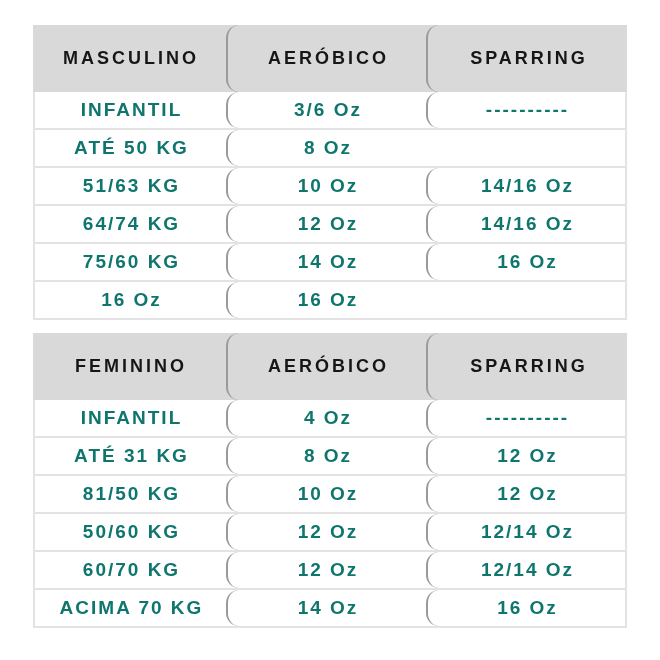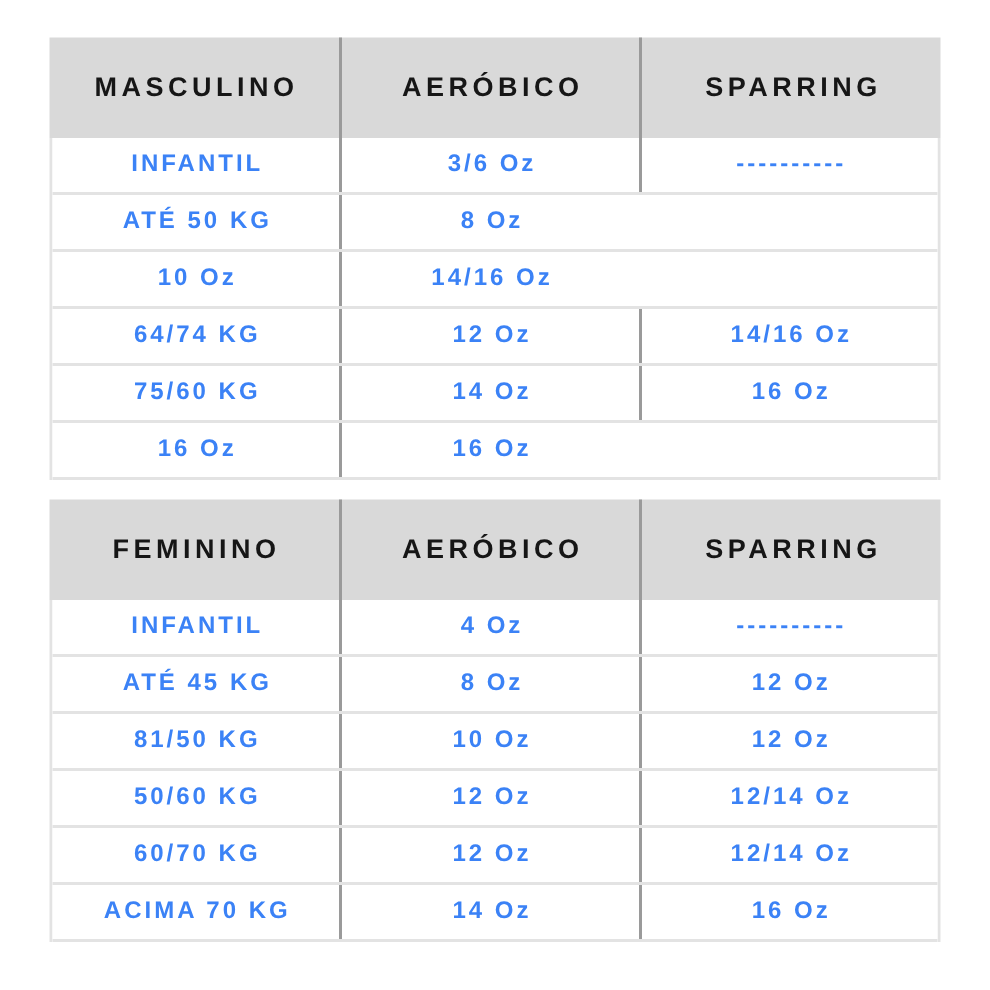--- a/index.html
+++ b/index.html
@@ -48,30 +48,31 @@
     height: 38px;
     background: #ffffff;
     border-bottom: 2px solid #e3e3e3;
     box-sizing: border-box;
   }
   .t-row .cell {
     display: flex;
     align-items: center;
     justify-content: center;
     box-sizing: border-box;
-    font-size: 16px;
+    font-size: 19px;
     font-weight: bold;
     letter-spacing: 2px;
-    color: #3b82f6;
+    color: #0f766e;
     text-indent: 2px;
   }
   
   .t-header .cell + .cell,
   .t-row .cell + .cell {
     border-left: 2px solid #9a9a9a;
+    border-radius: 13px;
   }
 </style>
 </head>
 <body>
 
 <div class="page">
 
   <div class="size-table">
     <div class="t-header">
       <div class="cell">MASCULINO</div>
@@ -82,20 +83,21 @@
       <div class="t-row">
         <div class="cell">INFANTIL</div>
         <div class="cell">3/6 Oz</div>
         <div class="cell">----------</div>
       </div>
       <div class="t-row">
         <div class="cell">ATÉ 50 KG</div>
         <div class="cell">8 Oz</div>
       </div>
       <div class="t-row">
+        <div class="cell">51/63 KG</div>
         <div class="cell">10 Oz</div>
         <div class="cell">14/16 Oz</div>
       </div>
       <div class="t-row">
         <div class="cell">64/74 KG</div>
         <div class="cell">12 Oz</div>
         <div class="cell">14/16 Oz</div>
       </div>
       <div class="t-row">
         <div class="cell">75/60 KG</div>
@@ -115,21 +117,21 @@
       <div class="cell">AERÓBICO</div>
       <div class="cell">SPARRING</div>
     </div>
     <div class="t-body">
       <div class="t-row">
         <div class="cell">INFANTIL</div>
         <div class="cell">4 Oz</div>
         <div class="cell">----------</div>
       </div>
       <div class="t-row">
-        <div class="cell">ATÉ 45 KG</div>
+        <div class="cell">ATÉ 31 KG</div>
         <div class="cell">8 Oz</div>
         <div class="cell">12 Oz</div>
       </div>
       <div class="t-row">
         <div class="cell">81/50 KG</div>
         <div class="cell">10 Oz</div>
         <div class="cell">12 Oz</div>
       </div>
       <div class="t-row">
         <div class="cell">50/60 KG</div>

